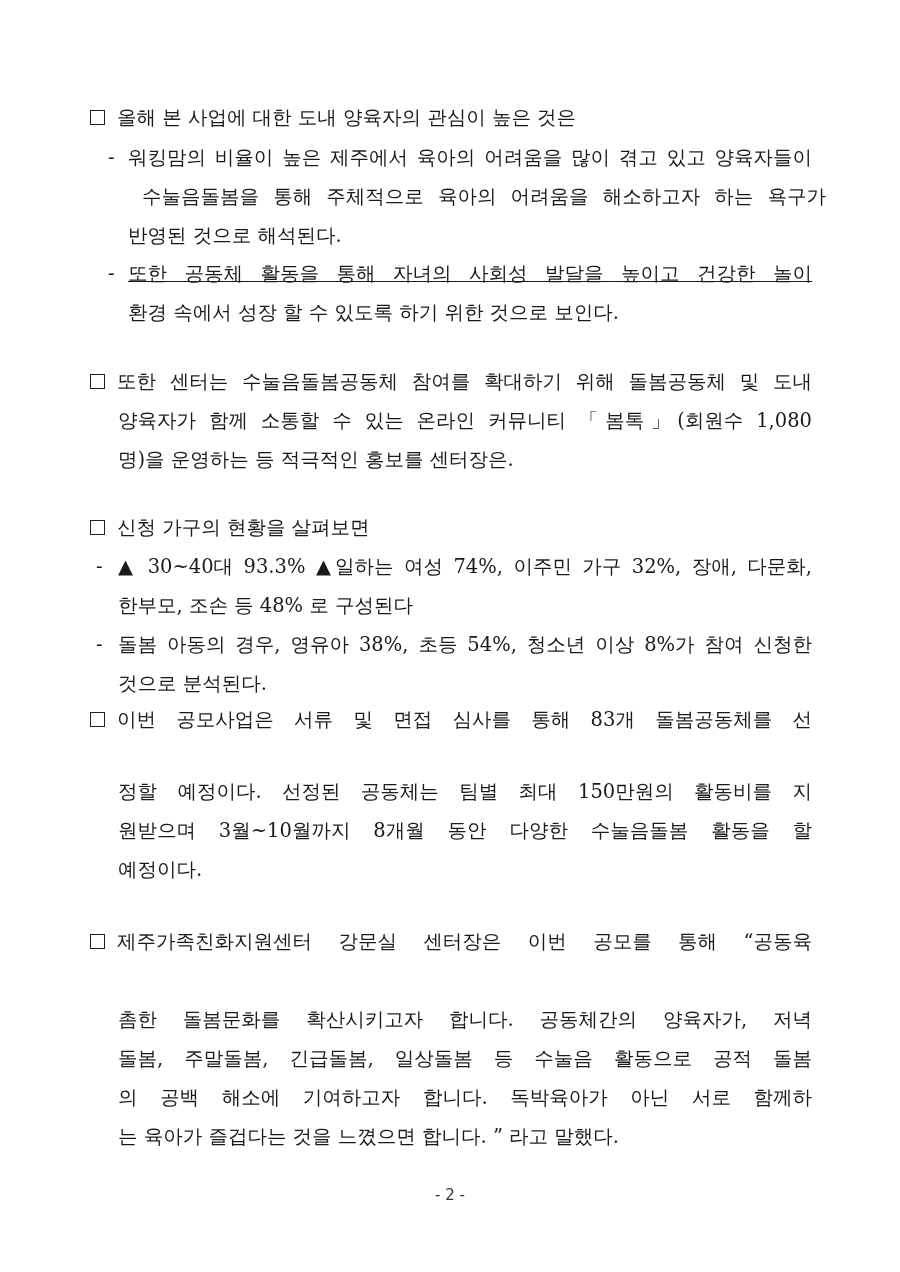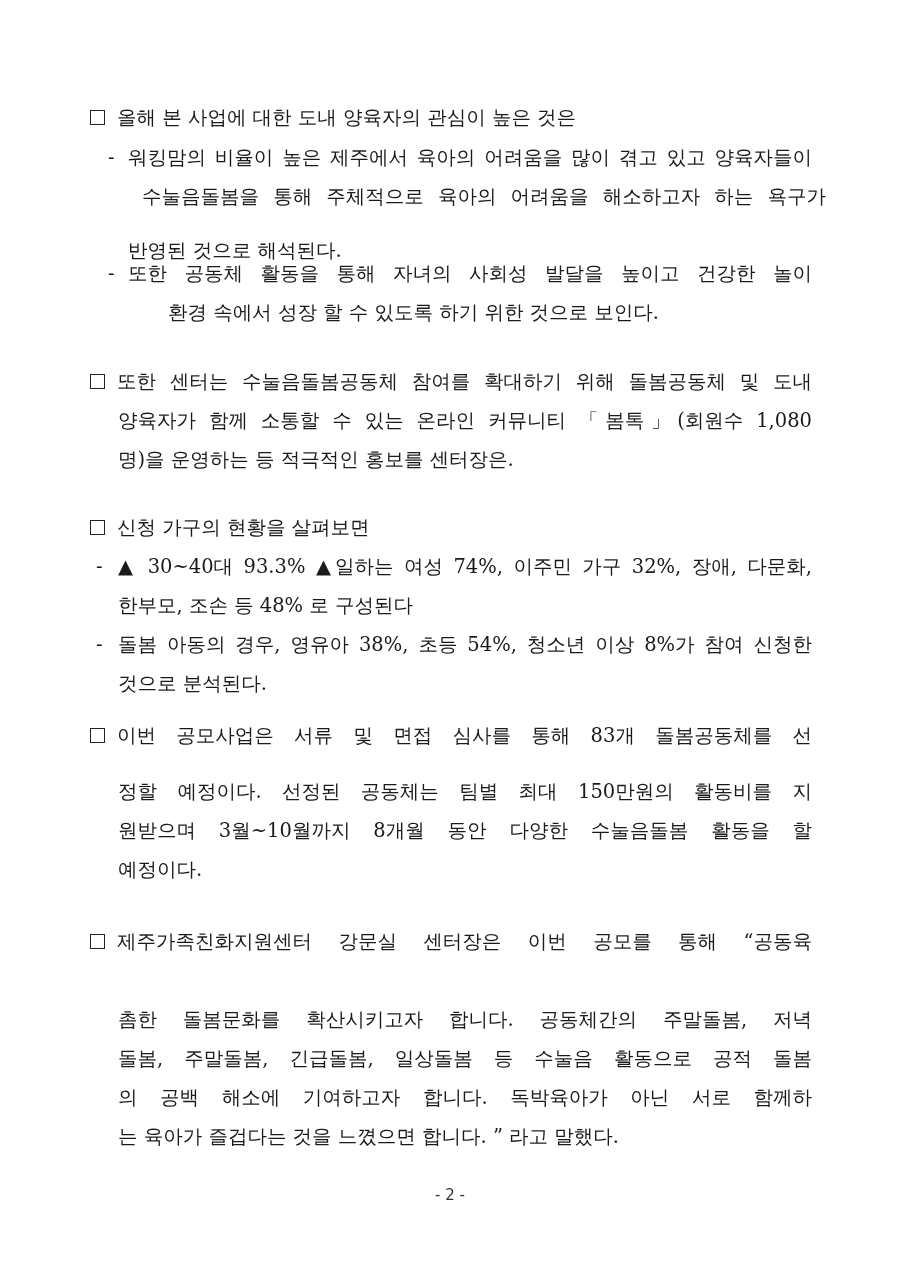--- a/index.html
+++ b/index.html
@@ -66,27 +66,27 @@
 <div class="page">
 
   <div class="line" style="left:90px; top:106px;">
     <span class="box"></span><span>올해 본 사업에 대한 도내 양육자의 관심이 높은 것은</span>
   </div>
   <div class="bullet-line" style="left:108px; top:146px;">
     <span>-</span>
   </div>
   <div class="line justify" style="left:128px; top:146px; width:684px;">워킹맘의 비율이 높은 제주에서 육아의 어려움을 많이 겪고 있고 양육자들이</div>
   <div class="line justify" style="left:128px; top:185px; width:684px;margin-left:14px;">수눌음돌봄을 통해 주체적으로 육아의 어려움을 해소하고자 하는 욕구가</div>
-  <div class="line" style="left:128px; top:239px;">반영된 것으로 해석된다.</div>
+  <div class="line" style="left:128px; top:224px;">반영된 것으로 해석된다.</div>
 
   <div class="bullet-line" style="left:108px; top:262px;">
     <span>-</span>
   </div>
-  <div class="line justify" style="left:128px; top:262px; width:684px;">또한 공동체 활동을 통해 자녀의 사회성 발달을 높이고 건강한 놀이</div>
-  <div class="line" style="left:128px; top:301px;margin-left:40px;">환경 속에서 성장 할 수 있도록 하기 위한 것으로 보인다.</div>
+  <div class="line justify" style="left:128px; top:262px; width:684px;text-decoration:underline;">또한 공동체 활동을 통해 자녀의 사회성 발달을 높이고 건강한 놀이</div>
+  <div class="line" style="left:128px; top:301px;">환경 속에서 성장 할 수 있도록 하기 위한 것으로 보인다.</div>
 
   <div class="line justify" style="left:90px; top:370px; width:722px;">
     <span class="box"></span><span>또한 센터는 수눌음돌봄공동체 참여를 확대하기 위해 돌봄공동체 및 도내</span>
   </div>
   <div class="line justify" style="left:118px; top:409px; width:694px;">양육자가 함께 소통할 수 있는 온라인 커뮤니티 「봄톡」(회원수 1,080</div>
   <div class="line" style="left:118px; top:448px;">명)을 운영하는 등 적극적인 홍보를 센터장은.</div>
 
   <div class="line" style="left:90px; top:516px;">
     <span class="box"></span><span>신청 가구의 현황을 살펴보면</span>
   </div>
@@ -95,29 +95,29 @@
   </div>
   <div class="line justify" style="left:118px; top:555px; width:694px;">▲ 30~40대 93.3% ▲일하는 여성 74%, 이주민 가구 32%, 장애, 다문화,</div>
   <div class="line" style="left:118px; top:594px;">한부모, 조손 등 48% 로 구성된다</div>
 
   <div class="bullet-line" style="left:96px; top:633px;">
     <span>-</span>
   </div>
   <div class="line justify" style="left:118px; top:633px; width:694px;">돌봄 아동의 경우, 영유아 38%, 초등 54%, 청소년 이상 8%가 참여 신청한</div>
   <div class="line" style="left:118px; top:672px;">것으로 분석된다.</div>
 
-  <div class="line justify" style="left:90px; top:724px; width:722px;">
+  <div class="line justify" style="left:90px; top:708px; width:722px;">
     <span class="box"></span><span>이번 공모사업은 서류 및 면접 심사를 통해 83개 돌봄공동체를 선</span>
   </div>
   <div class="line justify" style="left:118px; top:780px; width:694px;">정할 예정이다. 선정된 공동체는 팀별 최대 150만원의 활동비를 지</div>
   <div class="line justify" style="left:118px; top:819px; width:694px;">원받으며 3월~10월까지 8개월 동안 다양한 수눌음돌봄 활동을 할</div>
   <div class="line" style="left:118px; top:858px;">예정이다.</div>
 
   <div class="line justify" style="left:90px; top:930px; width:722px;">
     <span class="box"></span><span>제주가족친화지원센터 강문실 센터장은 이번 공모를 통해 “공동육</span>
   </div>
-  <div class="line justify" style="left:118px; top:1008px; width:694px;">촘한 돌봄문화를 확산시키고자 합니다. 공동체간의 주말돌봄, 저녁</div>
+  <div class="line justify" style="left:118px; top:1008px; width:694px;">촘한 돌봄문화를 확산시키고자 합니다. 공동체간의 양육자가, 저녁</div>
   <div class="line justify" style="left:118px; top:1047px; width:694px;">돌봄, 주말돌봄, 긴급돌봄, 일상돌봄 등 수눌음 활동으로 공적 돌봄</div>
   <div class="line justify" style="left:118px; top:1086px; width:694px;">의 공백 해소에 기여하고자 합니다. 독박육아가 아닌 서로 함께하</div>
   <div class="line" style="left:118px; top:1125px;">는 육아가 즐겁다는 것을 느꼈으면 합니다. ” 라고 말했다.</div>
 
   <div class="page-number">- 2 -</div>
 </div>
 
 </body></html>

